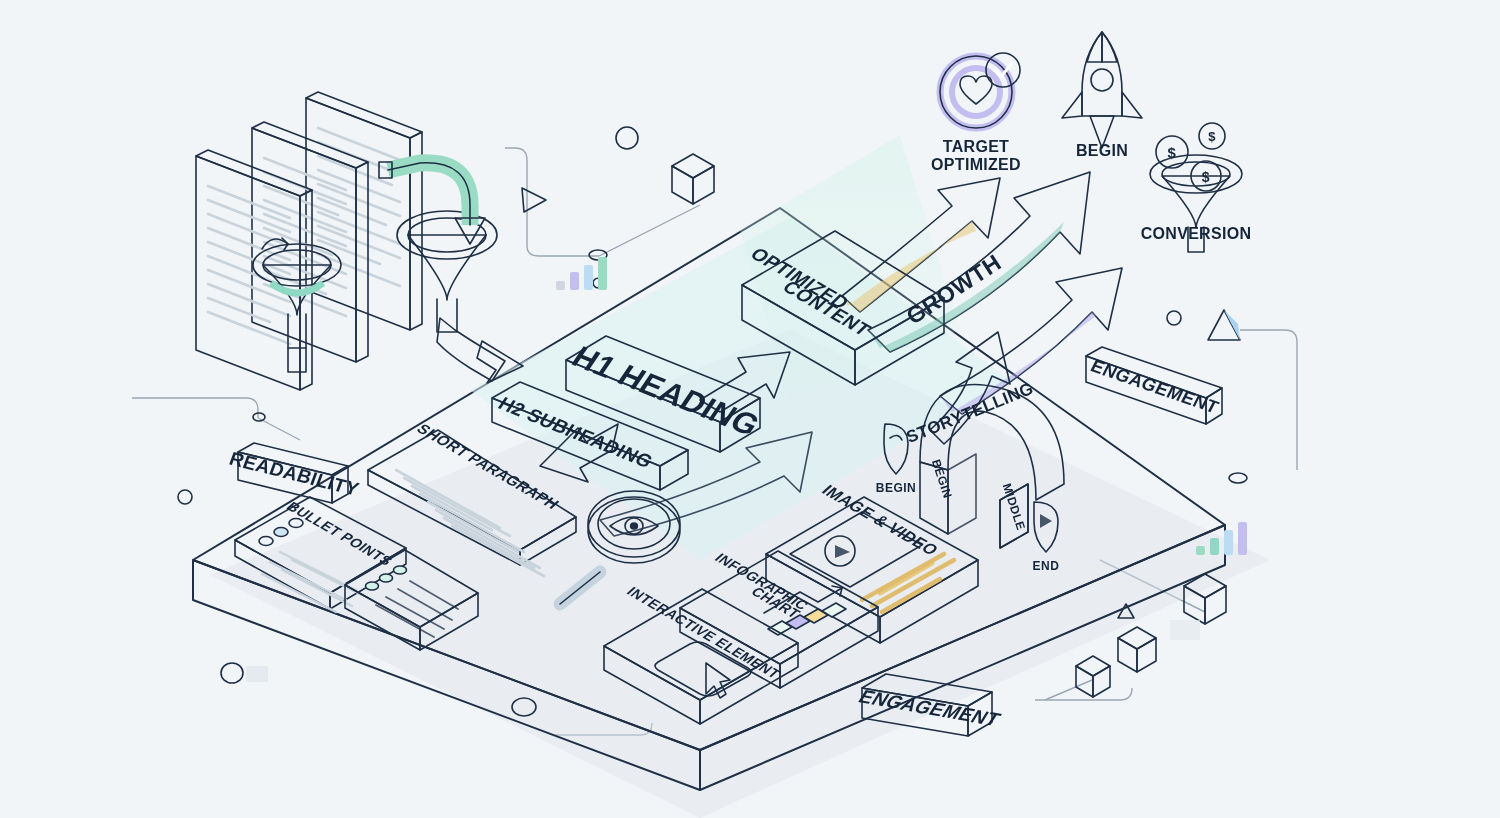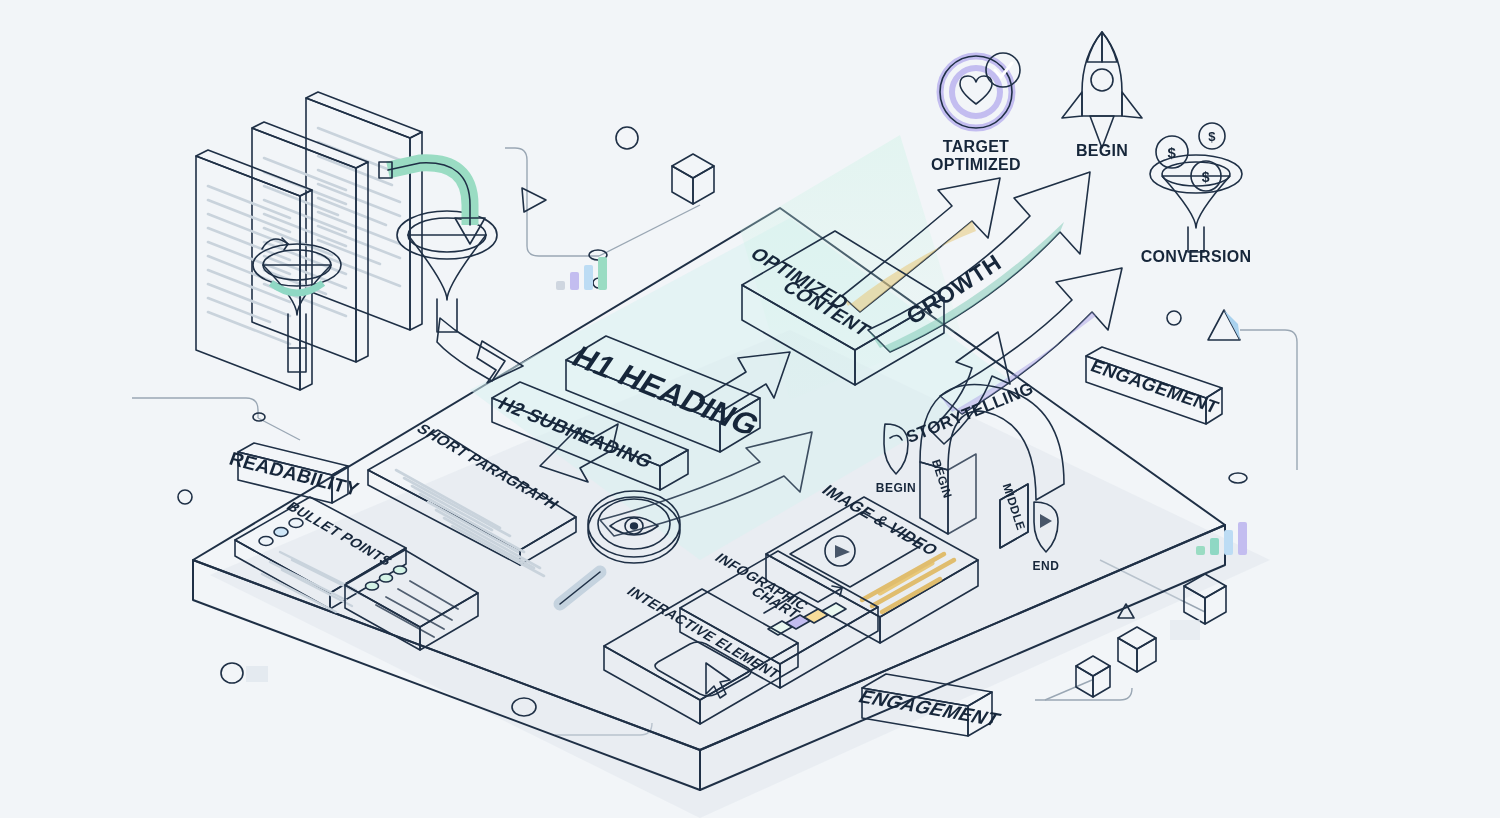--- a/index.html
+++ b/index.html
@@ -480,18 +480,18 @@
 </svg>
 
 <div style="position:absolute;left:0;top:0;width:1500px;height:668px;pointer-events:none;">
   <div style="position:absolute;left:896px;top:138px;width:160px;text-align:center;font-size:16px;font-weight:bold;color:#16263a;line-height:1.12;letter-spacing:.3px;">
     <div>TARGET</div>
     <div>OPTIMIZED</div>
   </div>
   <div style="position:absolute;left:1032px;top:142px;width:140px;text-align:center;font-size:16px;font-weight:bold;color:#16263a;letter-spacing:.3px;">
     <div>BEGIN</div>
   </div>
-  <div style="position:absolute;left:1116px;top:248px;width:160px;text-align:center;font-size:16px;font-weight:bold;color:#16263a;letter-spacing:.3px;">
+  <div style="position:absolute;left:1116px;top:225px;width:160px;text-align:center;font-size:16px;font-weight:bold;color:#16263a;letter-spacing:.3px;">
     <div>CONVERSION</div>
   </div>
 </div>
 
 </div>
 
 </body></html>

